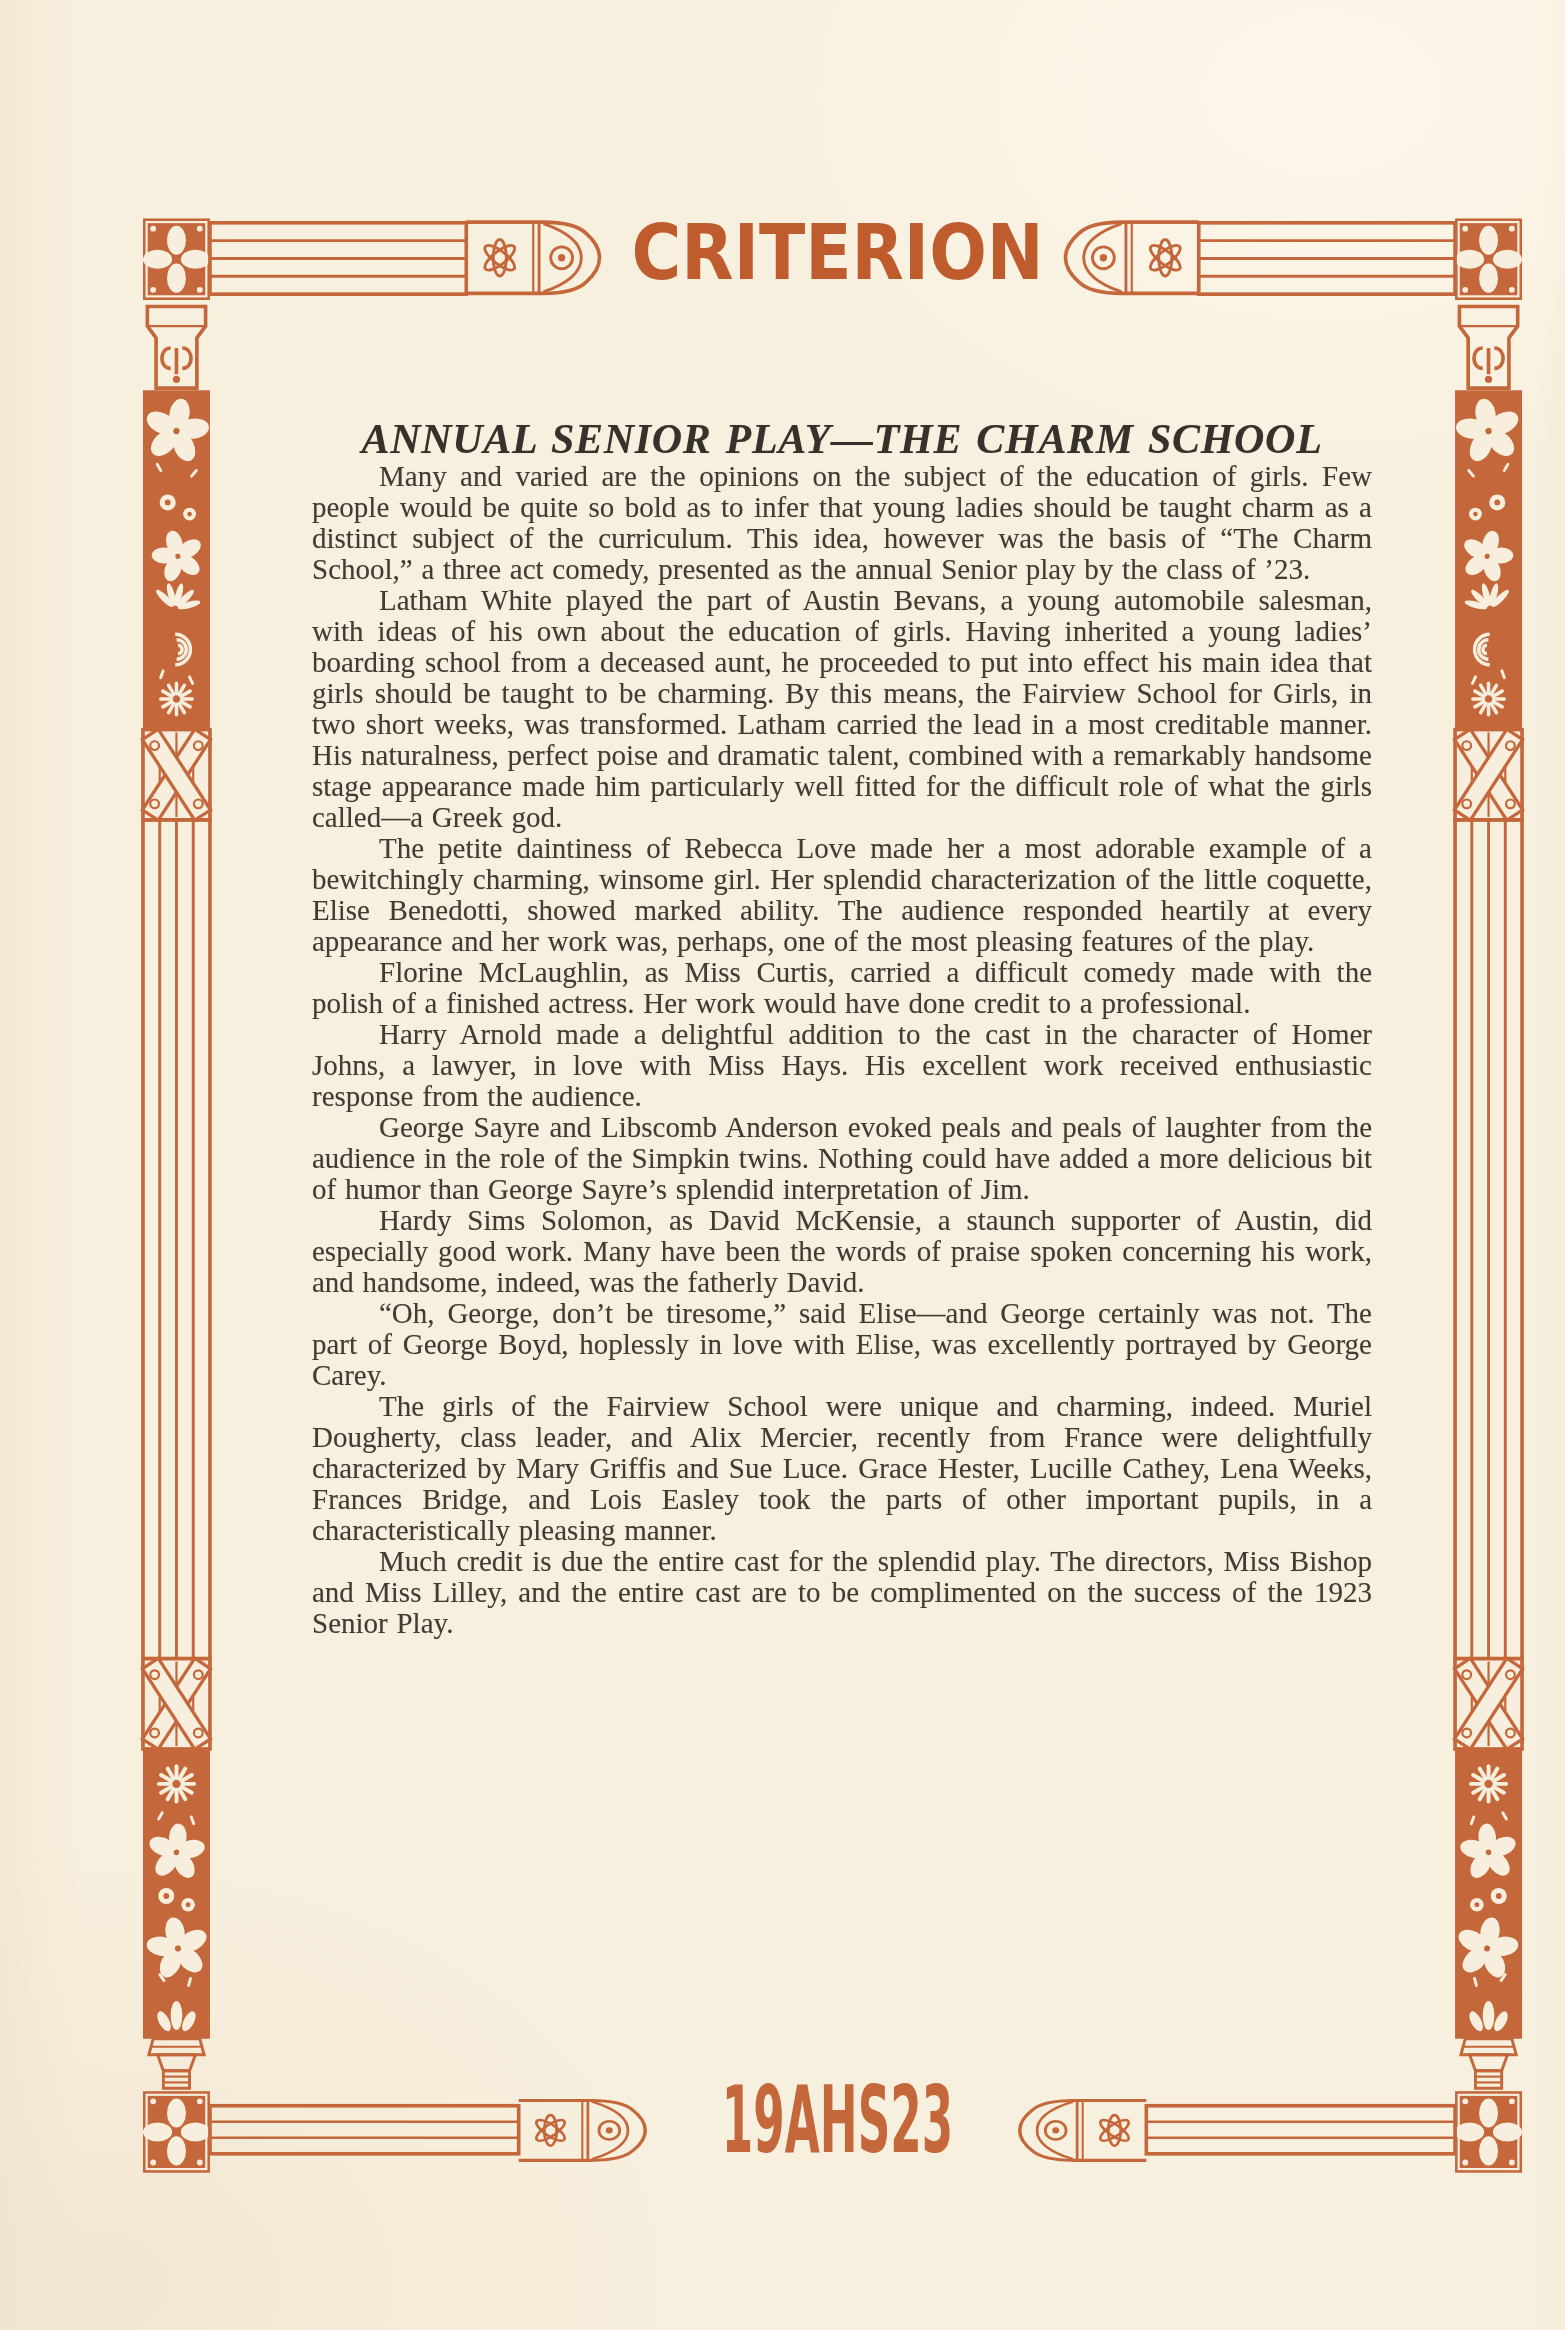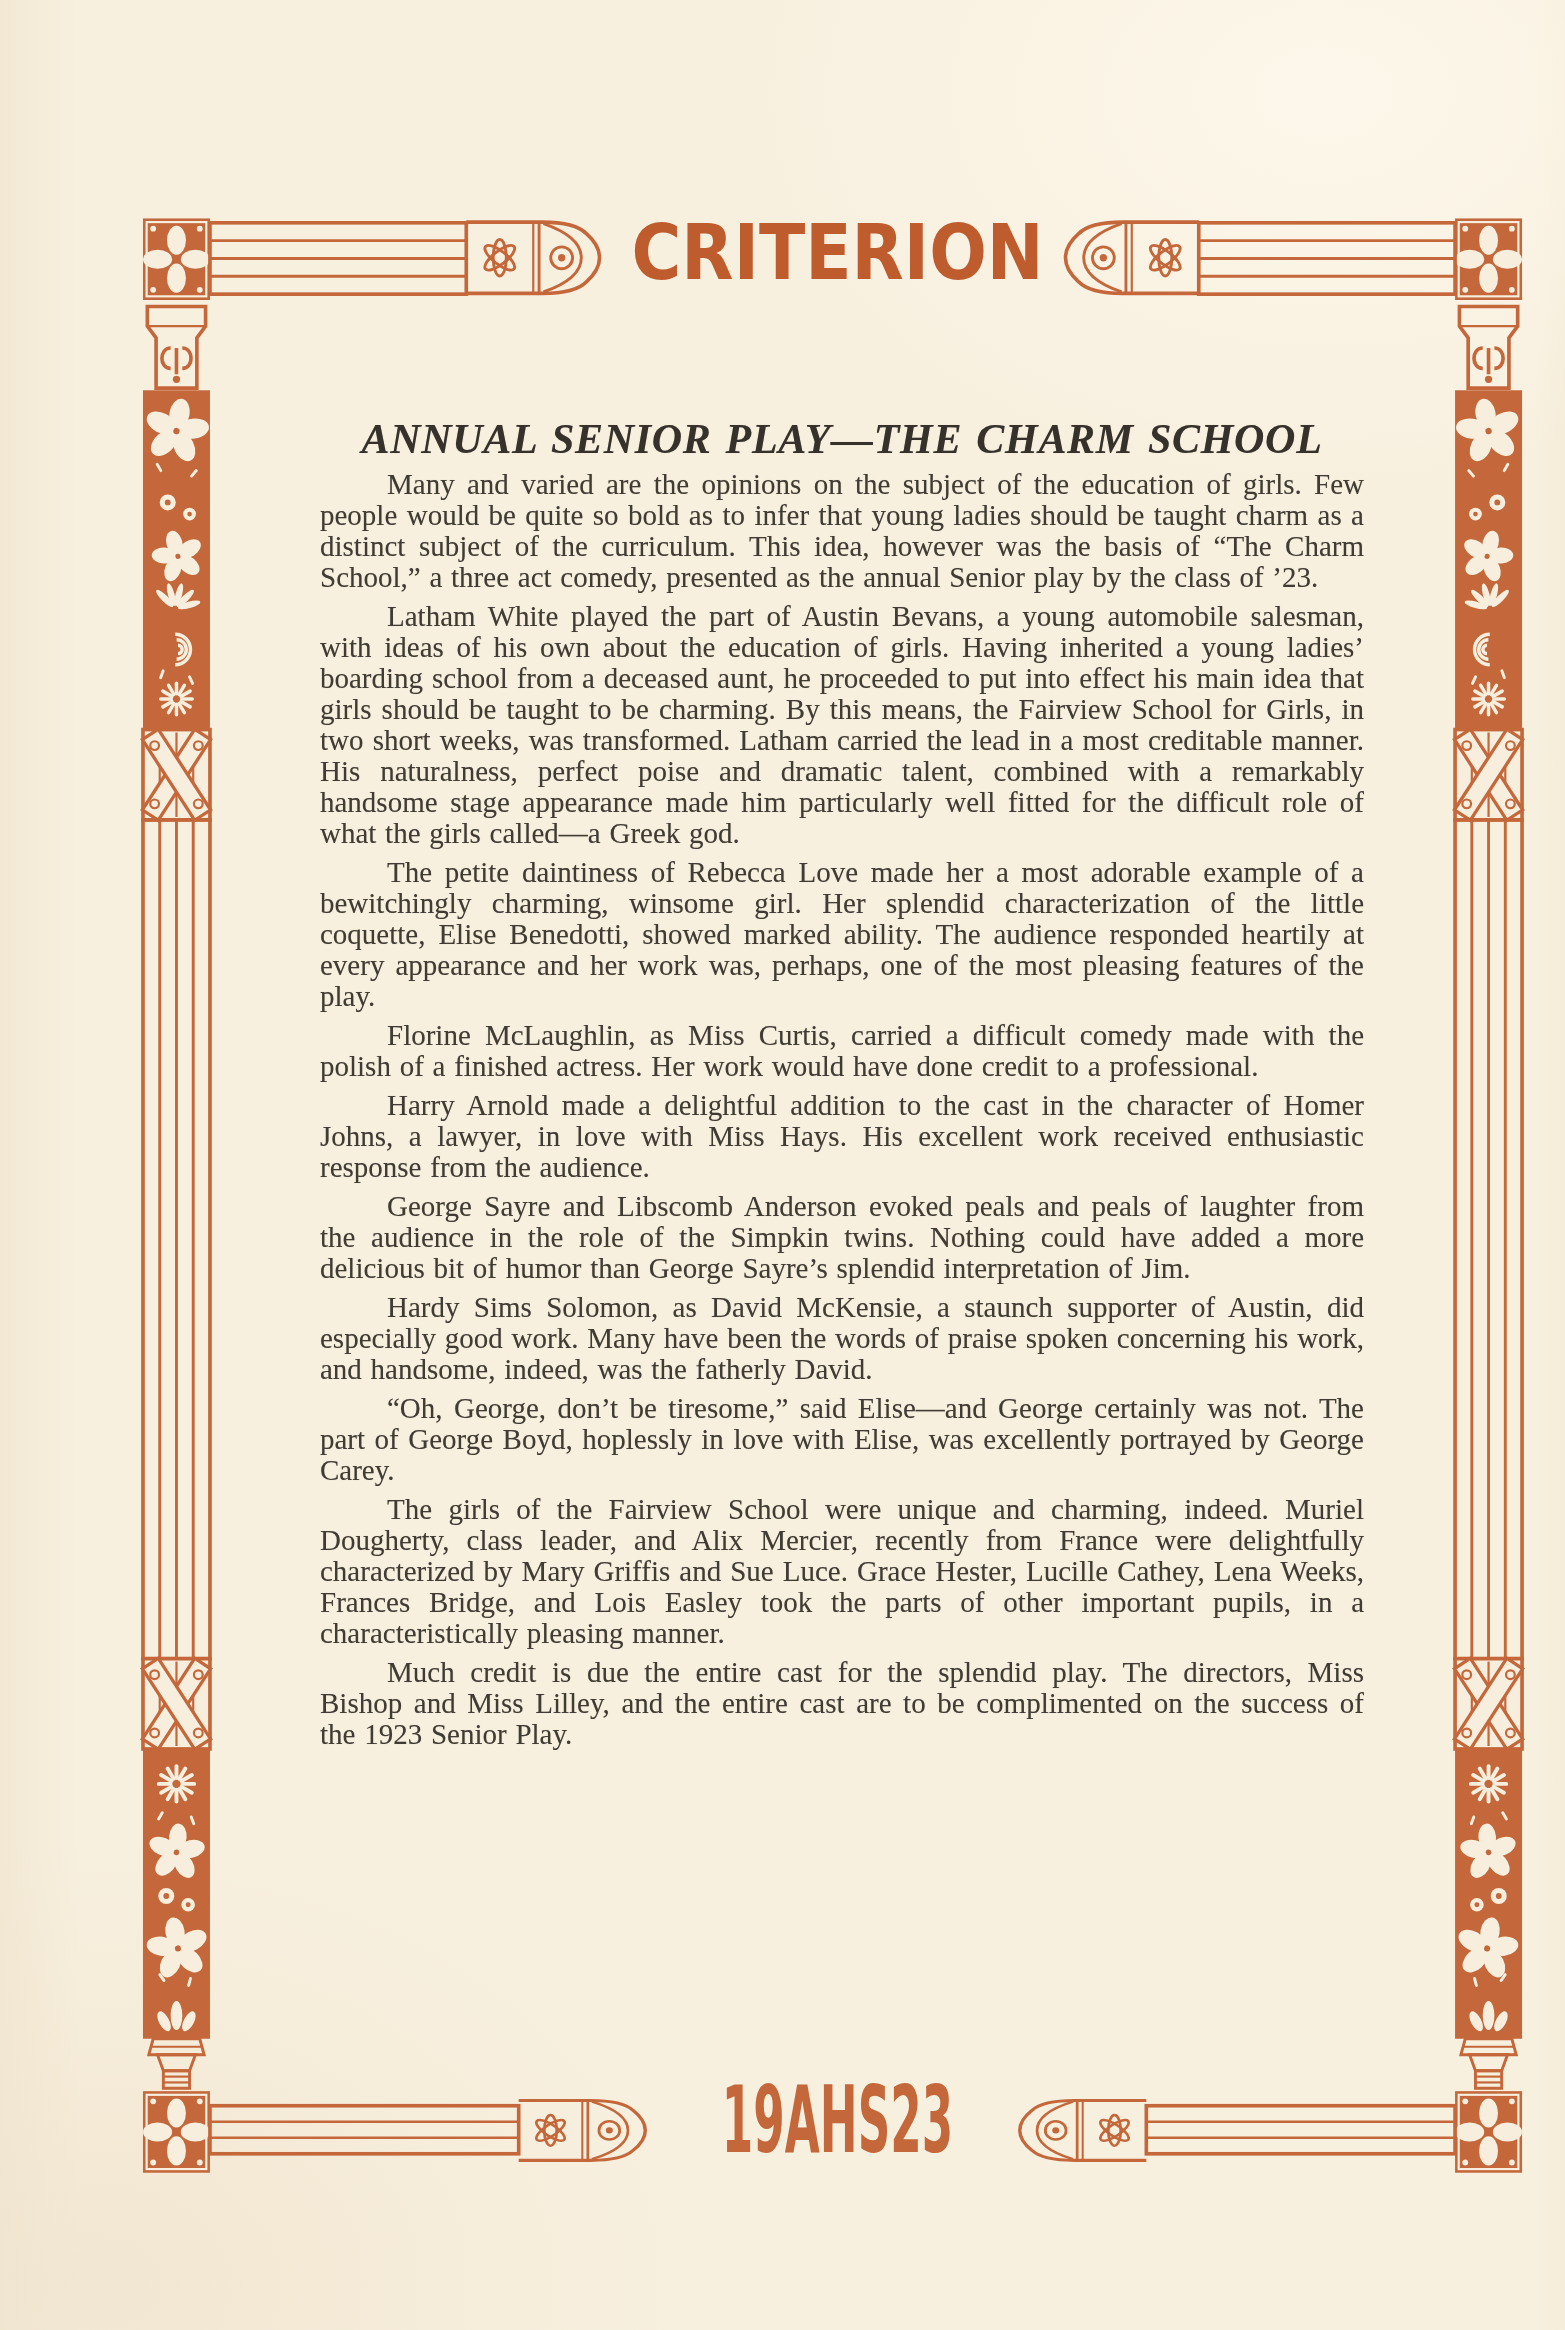--- a/index.html
+++ b/index.html
@@ -20,21 +20,21 @@
     position:absolute; left:312px; top:389px; width:1060px;
     text-align:center;
     font-family:Liberation Serif, serif;
     font-weight:bold; font-style:italic;
     font-size:42px; line-height:45px; letter-spacing:0.7px; word-spacing:2.9px;
     color:#36322b;
     text-shadow:0 0 0.7px rgba(55,50,40,.35);
   }
   .body-copy { position:absolute; left:312px; top:461px; width:1060px; }
   .body-copy p {
-    margin:8px;
+    margin:0;
     text-indent:67px;
     text-align:justify;
     font-size:29px; line-height:31px;
     color:#403c34;
     word-spacing:1.5px;
     text-shadow:0 0 0.7px rgba(60,55,45,.30);
   }
 </style>
 </head>
 <body>

